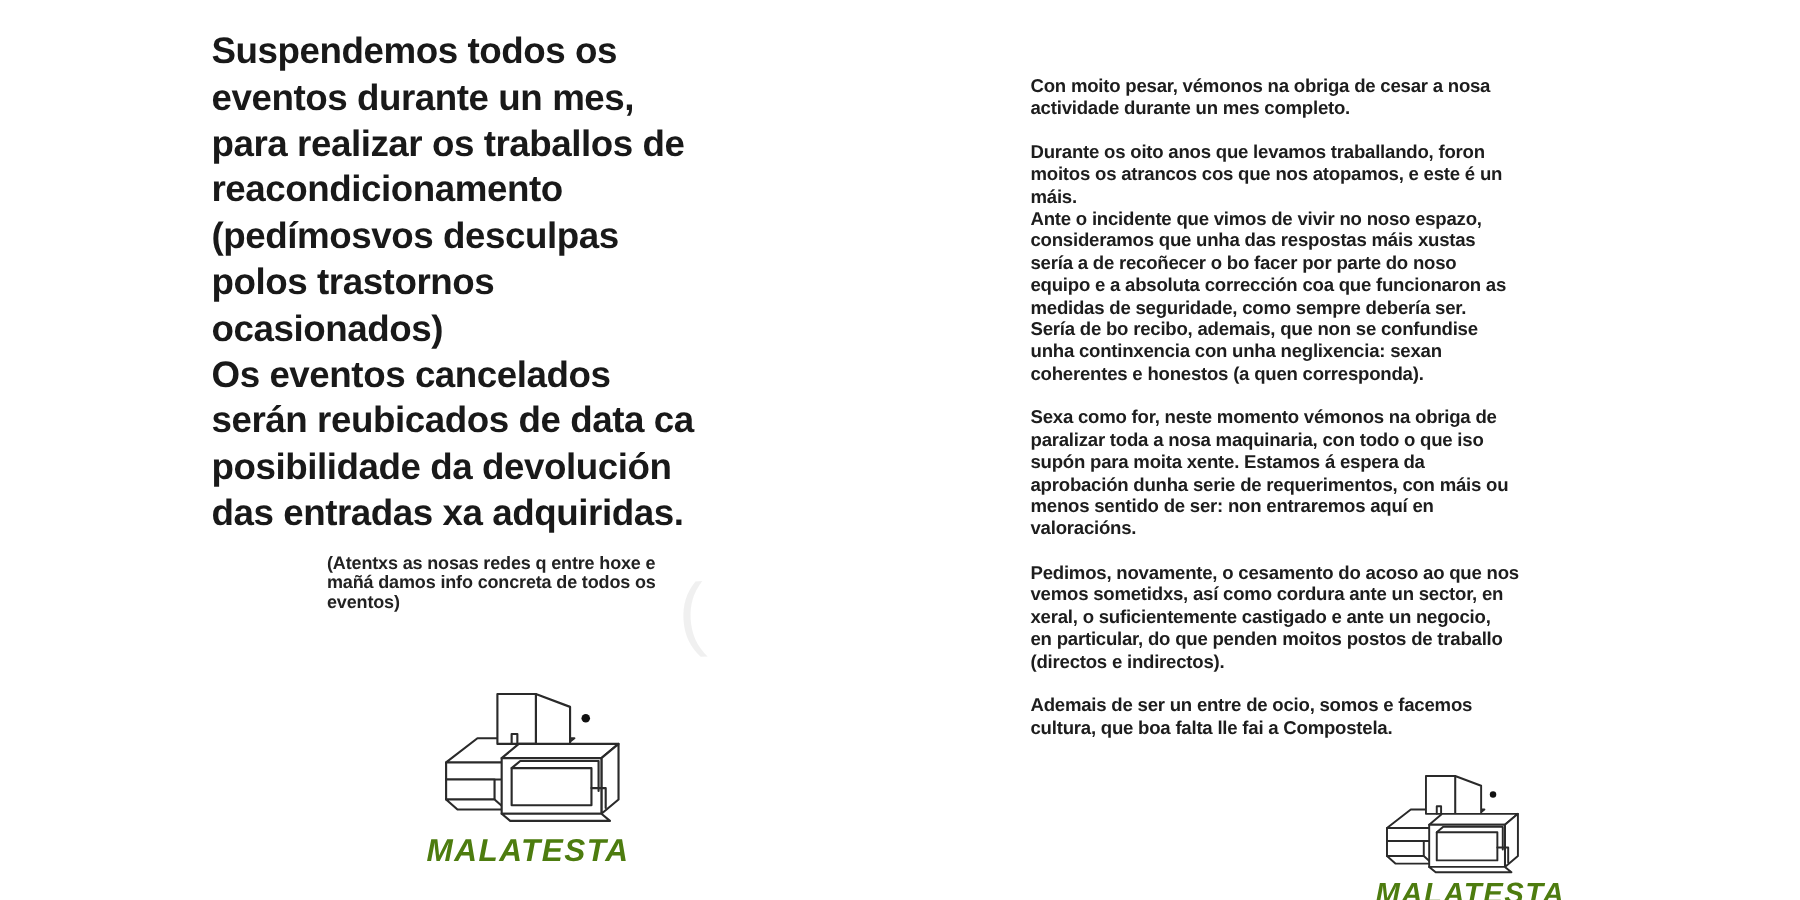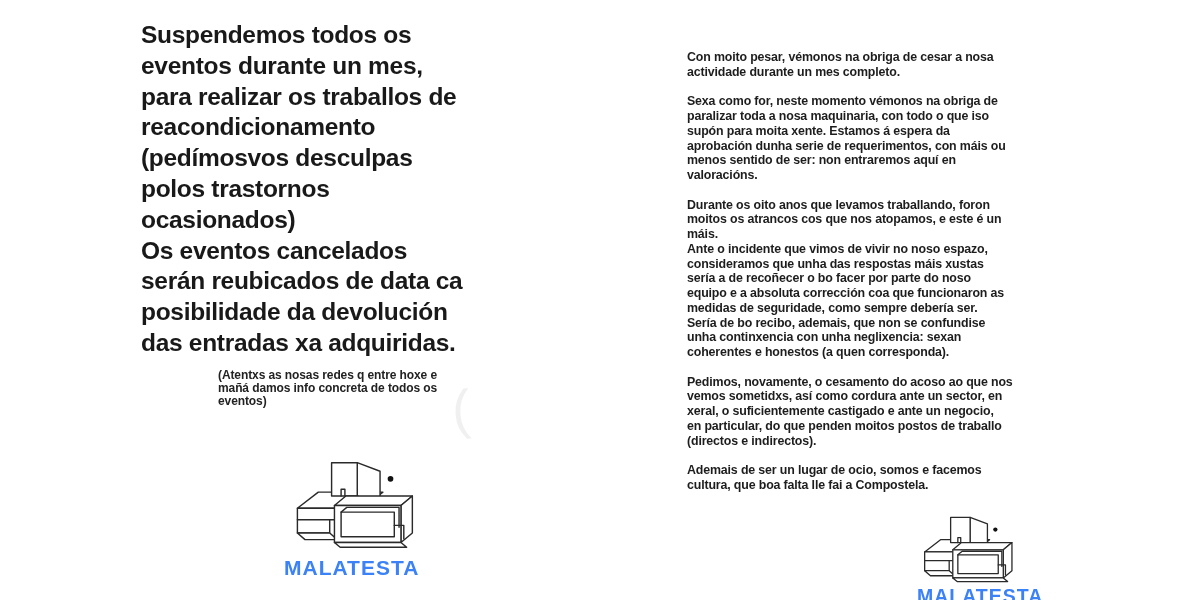--- a/index.html
+++ b/index.html
@@ -68,24 +68,25 @@
     width: 101px;
   }
   .logo svg {
     display: block;
     width: 100%;
     height: auto;
   }
   .wordmark {
     font-weight: 700;
     letter-spacing: 1px;
-    color: #3b82f6;
-    text-align: left;
+    color: #4d7c0f;
+    text-align: center;
     white-space: pre;
     transform-origin: left top;
+    font-style: italic;
   }
   .wordmark-left {
     position: absolute;
     left: 284px;
     top: 556px;
     width: 136px;
     font-size: 21px;
   }
   .wordmark-right {
     position: absolute;
@@ -123,43 +124,43 @@
 
   <div class="note">(Atentxs as nosas redes q entre hoxe e
 mañá damos info concreta de todos os
 eventos)</div>
 
   <div class="watermark">(</div>
 
   <div class="right-col">
     <p>Con moito pesar, vémonos na obriga de cesar a nosa
 actividade durante un mes completo.</p>
-    <p>Sexa como for, neste momento vémonos na obriga de
-paralizar toda a nosa maquinaria, con todo o que iso
-supón para moita xente. Estamos á espera da
-aprobación dunha serie de requerimentos, con máis ou
-menos sentido de ser: non entraremos aquí en
-valoracións.</p>
     <p>Durante os oito anos que levamos traballando, foron
 moitos os atrancos cos que nos atopamos, e este é un
 máis.
 Ante o incidente que vimos de vivir no noso espazo,
 consideramos que unha das respostas máis xustas
 sería a de recoñecer o bo facer por parte do noso
 equipo e a absoluta corrección coa que funcionaron as
 medidas de seguridade, como sempre debería ser.
 Sería de bo recibo, ademais, que non se confundise
 unha continxencia con unha neglixencia: sexan
 coherentes e honestos (a quen corresponda).</p>
+    <p>Sexa como for, neste momento vémonos na obriga de
+paralizar toda a nosa maquinaria, con todo o que iso
+supón para moita xente. Estamos á espera da
+aprobación dunha serie de requerimentos, con máis ou
+menos sentido de ser: non entraremos aquí en
+valoracións.</p>
     <p>Pedimos, novamente, o cesamento do acoso ao que nos
 vemos sometidxs, así como cordura ante un sector, en
 xeral, o suficientemente castigado e ante un negocio,
 en particular, do que penden moitos postos de traballo
 (directos e indirectos).</p>
-    <p>Ademais de ser un lugar de ocio, somos e facemos
+    <p>Ademais de ser un entre de ocio, somos e facemos
 cultura, que boa falta lle fai a Compostela.</p>
   </div>
 
   <div class="logo logo-left">
     <svg viewBox="0 0 140 100" xmlns="http://www.w3.org/2000/svg">
       <g fill="#ffffff" stroke="#2a2a2a" stroke-width="1.5" stroke-linejoin="round" stroke-linecap="round">
 
         <polygon points="12,54 34,37 102,37 80,54"></polygon>
         <polygon points="12,54 80,54 80,66 12,66"></polygon>
 

